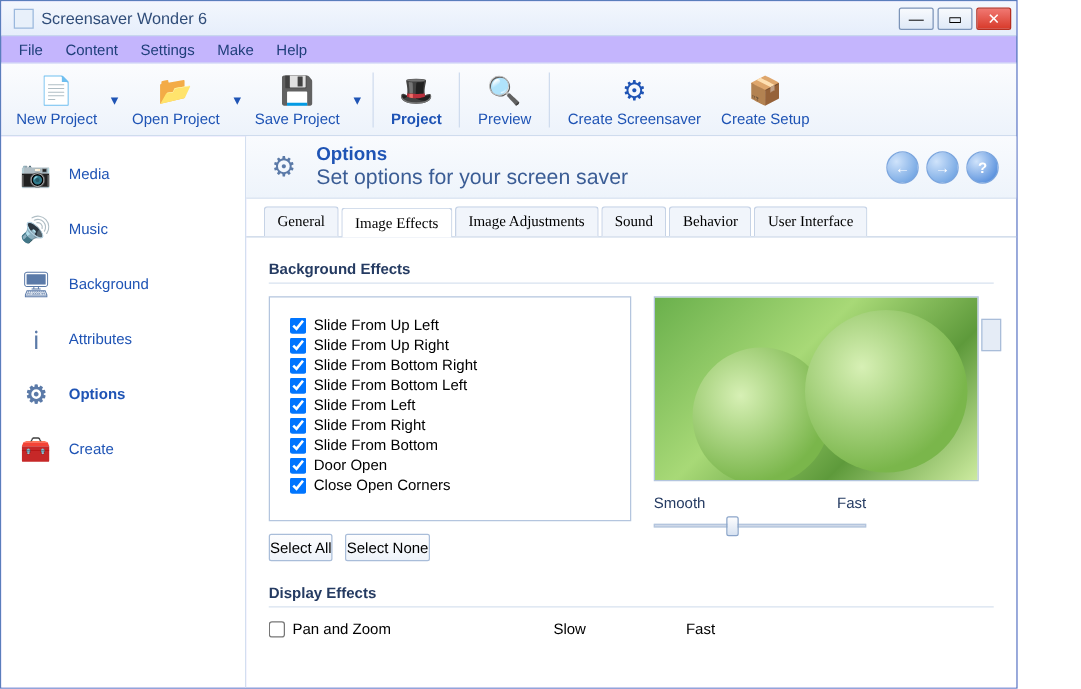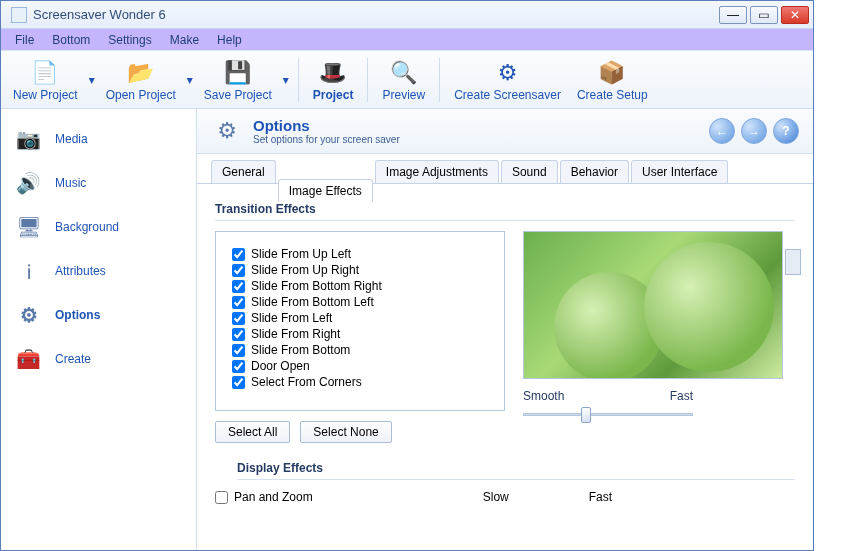--- a/index.html
+++ b/index.html
@@ -28,71 +28,71 @@
 
 .sidebar { width: 196px; background:#fff; border-right:1px solid #d3dff0; padding: 8px 0; }
 .sb-item { display:flex; align-items:center; gap:12px; padding:8px 14px; color:#1f54b5; cursor:pointer; }
 .sb-item .ico { width:28px; height:28px; display:flex; align-items:center; justify-content:center; font-size:20px; color:#5b7aa8; }
 .sb-item.active { font-weight:bold; }
 
 .main { flex:1; background:#fff; display:flex; flex-direction:column; min-width:0; }
 .header { display:flex; align-items:center; padding:6px 14px; border-bottom:1px solid #d3dff0; background:linear-gradient(#f9fbfe,#eef4fb); }
 .header .hicon { width:32px; height:32px; margin-right:10px; font-size:22px; display:flex;align-items:center;justify-content:center; color:#5b7aa8; }
 .header .htext h2 { color:#1f54b5; font-size:15px; font-weight:bold; }
-.header .htext p { color:#3b5d95; font-size:10px; }
+.header .htext p { color:#3b5d95; font-size:17px; }
 .header .nav { margin-left:auto; display:flex; gap:6px; }
 .nav-btn { width:26px; height:26px; border-radius:50%; border:1px solid #7ca6de; background:radial-gradient(circle at 30% 30%, #cfe3fb, #5d97dd); display:flex; align-items:center; justify-content:center; color:#fff; font-weight:bold; cursor:pointer; }
 .nav-btn.help { background:radial-gradient(circle at 30% 30%, #cfe3fb, #3a7bd5); }
 
 .tabs { display:flex; padding: 6px 14px 0 14px; border-bottom:1px solid #c6d3e6; }
-.tab { padding:4px 10px; border:1px solid #c6d3e6; border-bottom:none; background:#f1f5fb; margin-right:2px; cursor:pointer; border-radius:3px 3px 0 0; }
-.tab.active { background:#fff; position:relative; top:19px; }
+.tab { padding:4px 10px; border:1px solid #c6d3e6; border-bottom:none; background:#f1f5fb; margin-right:2px; cursor:pointer; border-radius:3px 3px 0 0;font-family:Liberation Serif, serif; }
+.tab.active { background:#fff; position:relative; top:1px; }
 
 .content { flex:1; overflow:auto; padding:12px 18px; }
 .section-title { font-weight:bold; color:#253b62; margin:6px 0 10px 0; border-bottom:1px solid #d8e2f0; padding-bottom:4px; }
 .row { display:flex; gap:18px; align-items:flex-start; }
 
 .listbox { width:290px; height:180px; border:1px solid #b4c5de; overflow-y:scroll; padding:14px; background:#fff; }
 .listbox label { display:flex; align-items:center; gap:6px; padding:1px 2px; }
 
 .preview { width:260px; height:148px; border:1px solid #b4c5de; background:linear-gradient(135deg,#6ab04c 0%,#a8d977 40%,#5e9a3b 70%,#cdeba0 100%); position:relative; overflow:hidden; }
 .preview::before, .preview::after { content:""; position:absolute; border-radius:50%; background:radial-gradient(circle at 35% 35%, #d7f0b5, #7ab64b 70%); }
 .preview::before { width:110px; height:110px; left:30px; top:40px; }
 .preview::after { width:130px; height:130px; left:120px; top:10px; }
 .scroll-thumb { width:16px; height:26px; background:#e5ecf6; border:1px solid #a9bdd9; position:absolute; right:-18px; top:18px; }
 
-.btn { padding:3px 12px; border:1px solid #a9bdd9; background:linear-gradient(#fdfdfe,#eef3fa); cursor:pointer; border-radius:2px; }
+.btn { padding:3px 0; border:1px solid #a9bdd9; background:linear-gradient(#fdfdfe,#eef3fa); cursor:pointer; border-radius:2px; }
 .btns-row { display:flex; gap:10px; margin-top:10px; }
 
 .slider-block { margin-top:10px; }
 .slider-labels { display:flex; justify-content:space-between; width:170px; color:#253b62; }
 .slider-track { width:170px; height:18px; position:relative; margin-top:2px; }
 .slider-track .rail { position:absolute; top:8px; left:0; right:0; height:3px; background:#cfd9e8; border:1px solid #b4c5de; }
 .slider-track .thumb { position:absolute; top:2px; left:58px; width:10px; height:16px; background:linear-gradient(#fdfdfe,#d7e2f1); border:1px solid #8aa4c9; border-radius:2px; cursor:pointer; }
 
-.display-row { display:flex; align-items:center; gap:40px; margin-top:8px; }
+.display-row { display:flex; align-items:center; margin-top:8px; }
 .display-row label { display:flex; align-items:center; gap:6px; }
 </style>
 </head>
 <body>
 
 <div class="window">
   <div class="titlebar">
     <div class="app-icon"></div>
     <div class="title">Screensaver Wonder 6</div>
     <div class="win-btns">
       <div class="win-btn">—</div>
       <div class="win-btn">▭</div>
       <div class="win-btn close">✕</div>
     </div>
   </div>
 
   <div class="menubar" id="menubar">
       <span>File</span>
-      <span>Bottom</span>
+      <span>Content</span>
       <span>Settings</span>
       <span>Make</span>
       <span>Help</span>
     </div>
 
   <div class="toolbar" id="toolbar">
       <div class="tool-item">
         <div class="glyph">📄</div>
         <div>New Project</div>
       </div>
@@ -173,21 +173,21 @@
       <div class="tabs" id="tabs">
           <div class="tab">General</div>
           <div class="tab active">Image Effects</div>
           <div class="tab">Image Adjustments</div>
           <div class="tab">Sound</div>
           <div class="tab">Behavior</div>
           <div class="tab">User Interface</div>
         </div>
 
       <div class="content">
-        <div class="section-title">Transition Effects</div>
+        <div class="section-title">Background Effects</div>
 
         <div class="row">
           <div>
             <div class="listbox" id="effects">
                 <label>
                   <input type="checkbox" checked="" style="">
                   <span>Slide From Up Left</span>
                 </label>
                 <label>
                   <input type="checkbox" checked="" style="">
@@ -212,21 +212,21 @@
                 <label>
                   <input type="checkbox" checked="" style="">
                   <span>Slide From Bottom</span>
                 </label>
                 <label>
                   <input type="checkbox" checked="" style="">
                   <span>Door Open</span>
                 </label>
                 <label>
                   <input type="checkbox" checked="" style="">
-                  <span>Select From Corners</span>
+                  <span>Close Open Corners</span>
                 </label>
               </div>
             <div class="btns-row">
               <button class="btn">Select All</button>
               <button class="btn">Select None</button>
             </div>
           </div>
           <div>
             <div style="position:relative;">
               <div class="preview"></div>
@@ -238,21 +238,21 @@
                 <span>Fast</span>
               </div>
               <div class="slider-track">
                 <div class="rail"></div>
                 <div class="thumb"></div>
               </div>
             </div>
           </div>
         </div>
 
-        <div class="section-title" style="margin-top:18px;margin-left:22px;">Display Effects</div>
+        <div class="section-title" style="margin-top:18px;">Display Effects</div>
         <div class="display-row">
           <label>
             <input type="checkbox" style="">
             <span>Pan and Zoom</span>
           </label>
           <div style="display:flex; gap:80px; margin-left:130px;">
             <span>Slow</span>
             <span>Fast</span>
           </div>
         </div>

